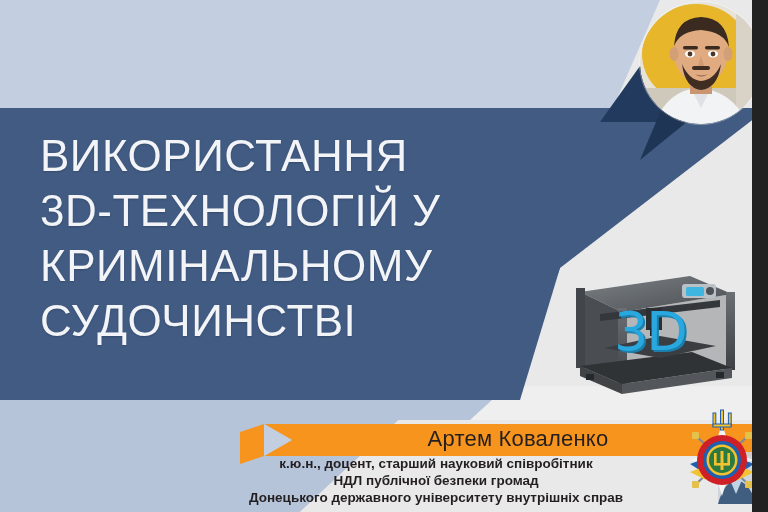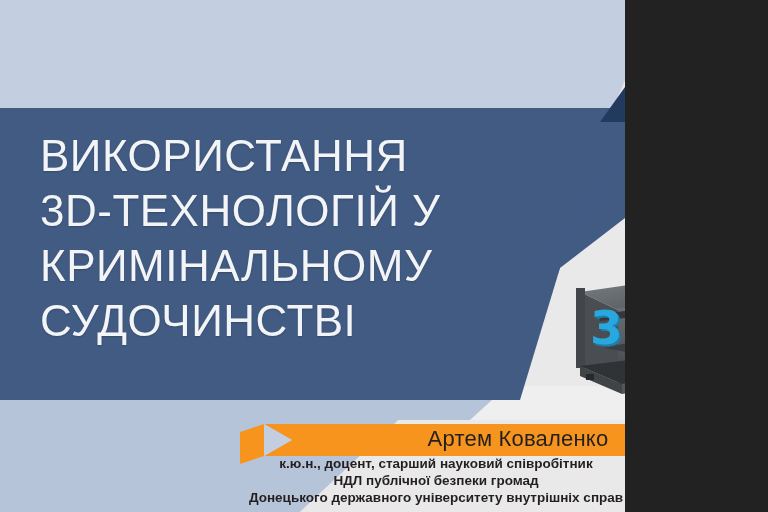--- a/index.html
+++ b/index.html
@@ -1,17 +1,17 @@
 <!DOCTYPE html>
 <html><head>
 <meta charset="utf-8">
 <style>
   html,body{margin:0;padding:0;background:#222;}
   #slide{
-    position:relative;width:625px;height:512px;overflow:hidden;
+    position:relative;width:752px;height:512px;overflow:hidden;
     background:#e9e9e9;
     font-family:"Liberation Sans","DejaVu Sans",sans-serif;
   }
   .layer{position:absolute;top:0;left:0;width:768px;height:512px;}
   svg.layer{display:block;}
 
   
   #title-block{
     position:absolute;left:40px;top:128px;width:480px;
     z-index:40;
@@ -41,22 +41,22 @@
     position:absolute;left:640px;top:2px;width:122px;height:122px;
     border-radius:50%;overflow:hidden;z-index:70;
     box-shadow:0 0 0 1px rgba(255,255,255,.35);
   }
   #webcam svg{display:block;width:122px;height:122px;}
 
   
   #printer{position:absolute;left:560px;top:262px;width:180px;height:140px;z-index:45;}
   #printer svg{display:block;width:180px;height:140px;}
   #printer-3d-label{
-    position:absolute;left:590px;top:300px;z-index:46;
-    font-size:47px;font-weight:700;color:#29a8df;
+    position:absolute;left:614px;top:300px;z-index:46;
+    font-size:54px;font-weight:400;color:#29a8df;
     font-family:"DejaVu Sans",sans-serif;letter-spacing:-2px;
     text-shadow:2px 2px 0 #1b7fab;
     pointer-events:none;
   }
 
   
   #emblem{position:absolute;left:684px;top:408px;width:76px;height:96px;z-index:75;}
   #emblem svg{display:block;width:76px;height:96px;}
 </style>
 </head>

